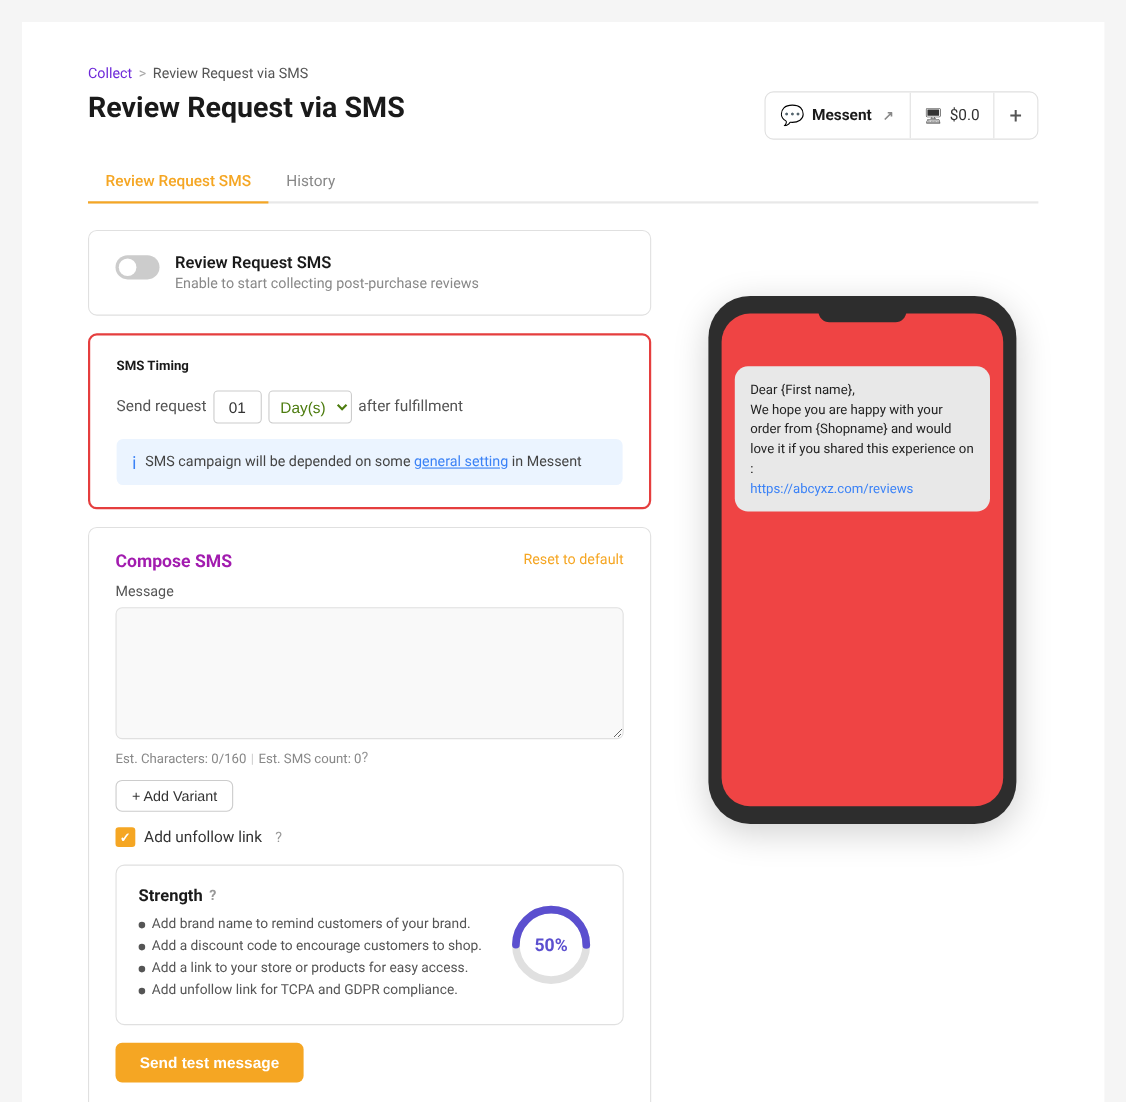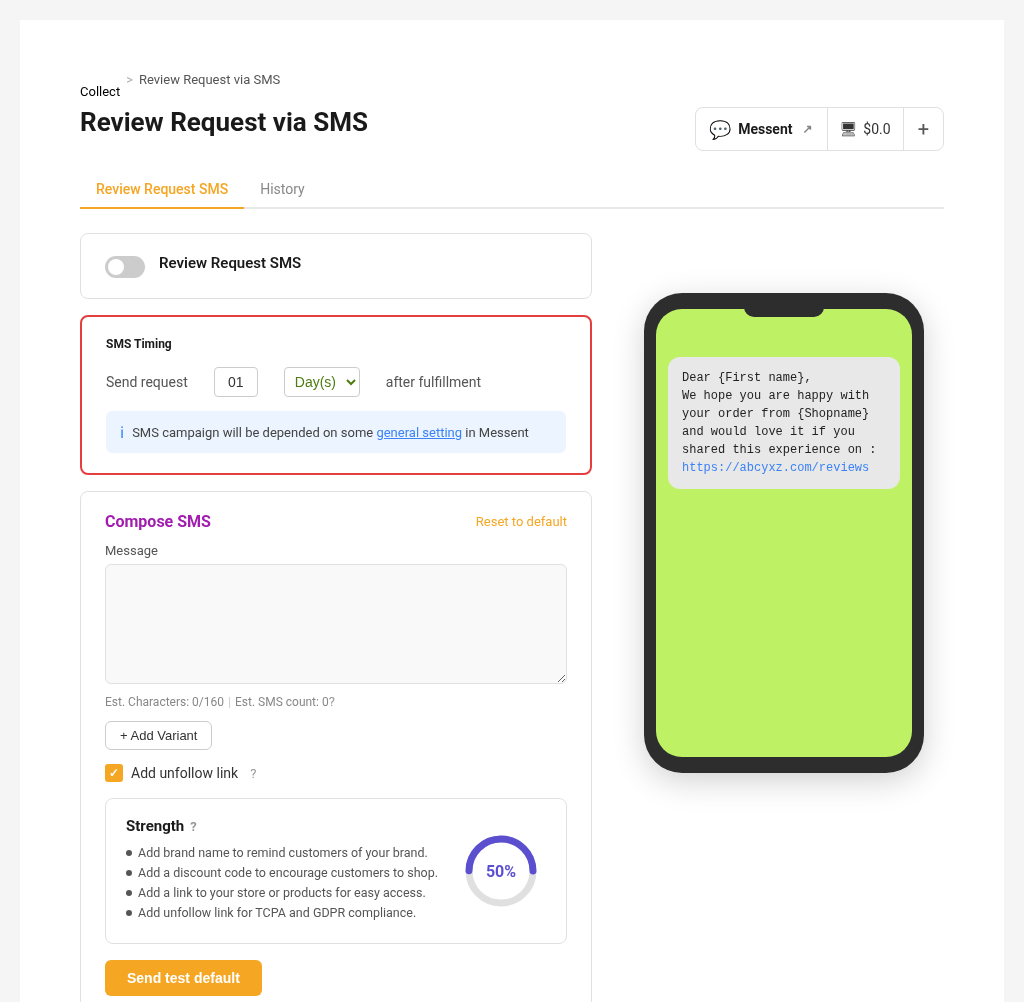--- a/index.html
+++ b/index.html
@@ -21,22 +21,21 @@
     }
     .breadcrumb {
       font-size: 13px;
       color: #888;
       margin-bottom: 8px;
       display: flex;
       align-items: center;
       gap: 6px;
     }
     .breadcrumb-link {
-      color: #000000;
-      margin-top: 24px;
+      color: #6d28d9;
     }
     .breadcrumb-sep { color: #aaa; }
     .breadcrumb-current { color: #555; }
     .page-title {
       font-size: 26px;
       font-weight: 700;
       color: #1a1a1a;
       margin-bottom: 16px;
     }
     .top-area {
@@ -123,21 +122,21 @@
     }
     .section-title {
       font-size: 12px;
       font-weight: 700;
       color: #1a1a1a;
       margin-bottom: 16px;
     }
     .send-row {
       display: flex;
       align-items: center;
-      gap: 26px;
+      gap: 6px;
       margin-bottom: 14px;
     }
     .send-label {
       font-size: 14px;
       color: #555;
     }
     .send-input {
       width: 44px;
       height: 30px;
       border: 1px solid #ccc;
@@ -389,26 +388,25 @@
     .phone-mockup {
       width: 280px;
       height: 480px;
       background: #2d2d2d;
       border-radius: 38px;
       position: relative;
       padding: 16px 12px;
       box-shadow: 0 8px 32px rgba(0,0,0,0.18);
     }
     .phone-screen {
-      background: #bef264;
+      background: #ef4444;
       border-radius: 26px;
       height: 100%;
       overflow: hidden;
       position: relative;
-      font-family: Liberation Mono, monospace;
     }
     .phone-notch {
       position: absolute;
       top: 10px;
       left: 50%;
       transform: translateX(-50%);
       width: 80px;
       height: 14px;
       background: #2d2d2d;
       border-radius: 0 0 10px 10px;
@@ -473,20 +471,21 @@
     <div class="left-content">
 
       <div class="card">
         <div class="toggle-row">
           <div class="toggle">
             <div class="toggle-track"></div>
             <div class="toggle-thumb"></div>
           </div>
           <div>
             <div class="toggle-label">Review Request SMS</div>
+            <div class="toggle-desc">Enable to start collecting post-purchase reviews</div>
           </div>
         </div>
       </div>
 
       <div class="card card-highlight">
         <div class="section-title">SMS Timing</div>
         <div class="send-row">
           <span class="send-label">Send request</span>
           <input class="send-input" type="text" value="01" style="">
           <select class="send-select">
@@ -554,21 +553,21 @@
           <div class="strength-right">
             <div class="circle-progress">
               <svg width="80" height="80" viewBox="0 0 80 80">
                 <circle cx="40" cy="40" r="32" fill="none" stroke="#e0e0e0" stroke-width="7"></circle>
                 <circle cx="40" cy="40" r="32" fill="none" stroke="#5b4fcf" stroke-width="7" stroke-dasharray="100.53 100.53" stroke-dashoffset="50.27" stroke-linecap="round"></circle>
               </svg>
               <div class="circle-label">50%</div>
             </div>
           </div>
         </div>
-        <button class="send-test-btn">Send test default</button>
+        <button class="send-test-btn">Send test message</button>
       </div>
     </div>
 
     <div class="right-content">
       <div style="height:60px;"></div>
       <div class="phone-mockup">
         <div class="phone-notch"></div>
         <div class="phone-screen">
           <div class="sms-bubble">
             <span style="white-space:pre-line;">Dear {First name},

